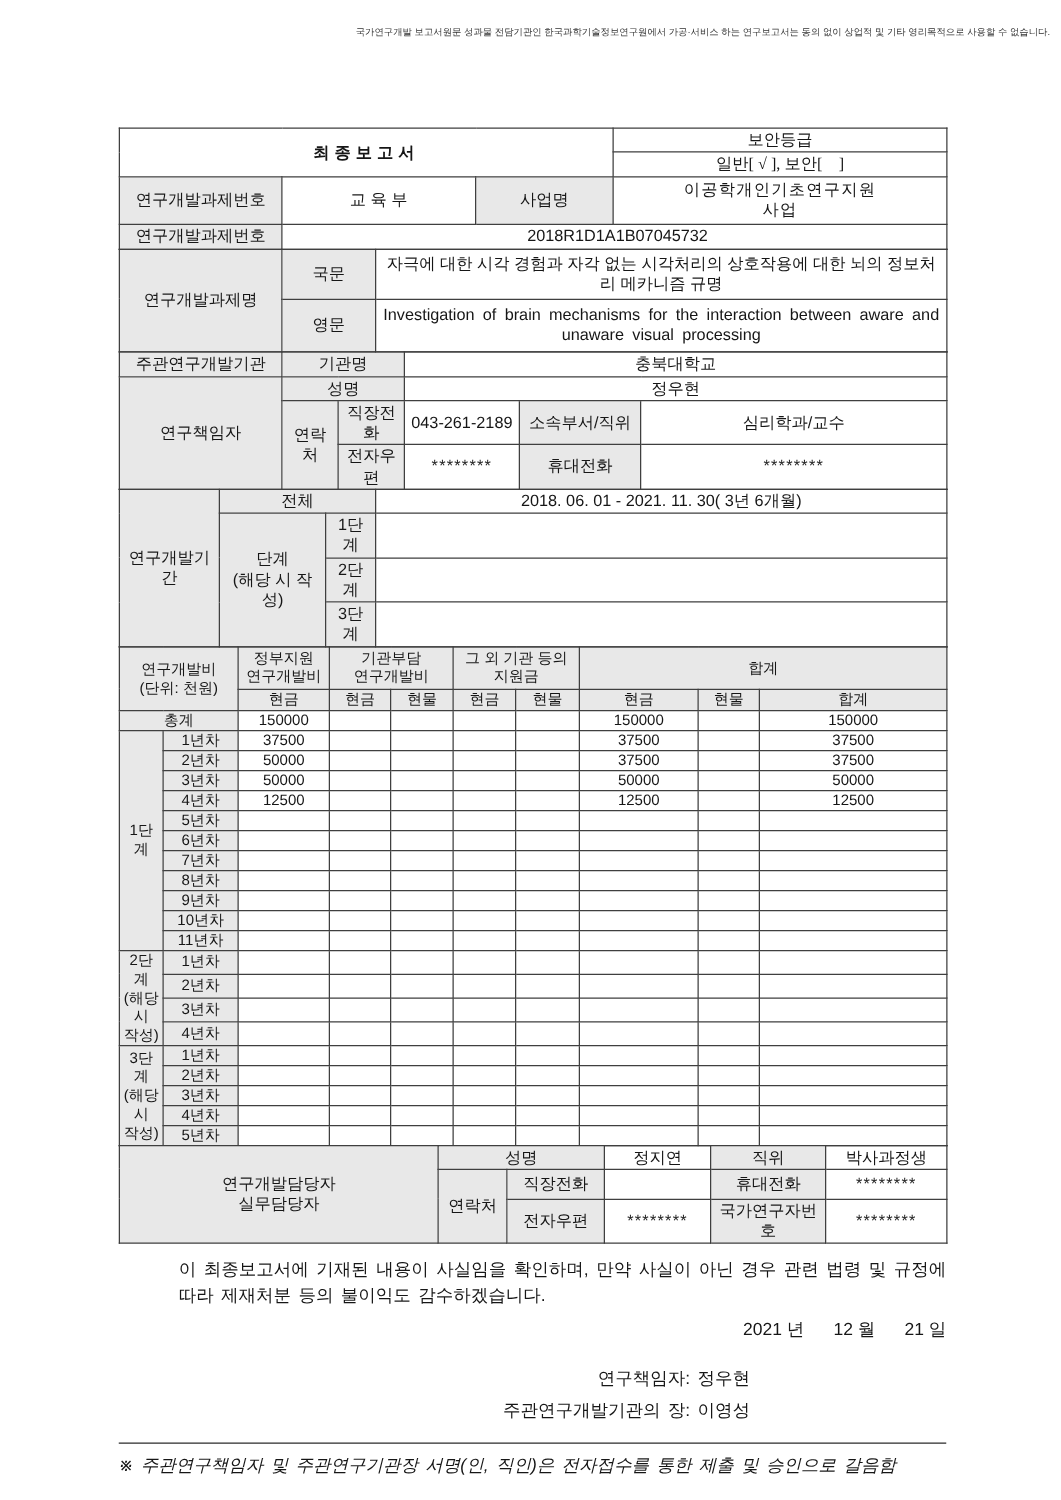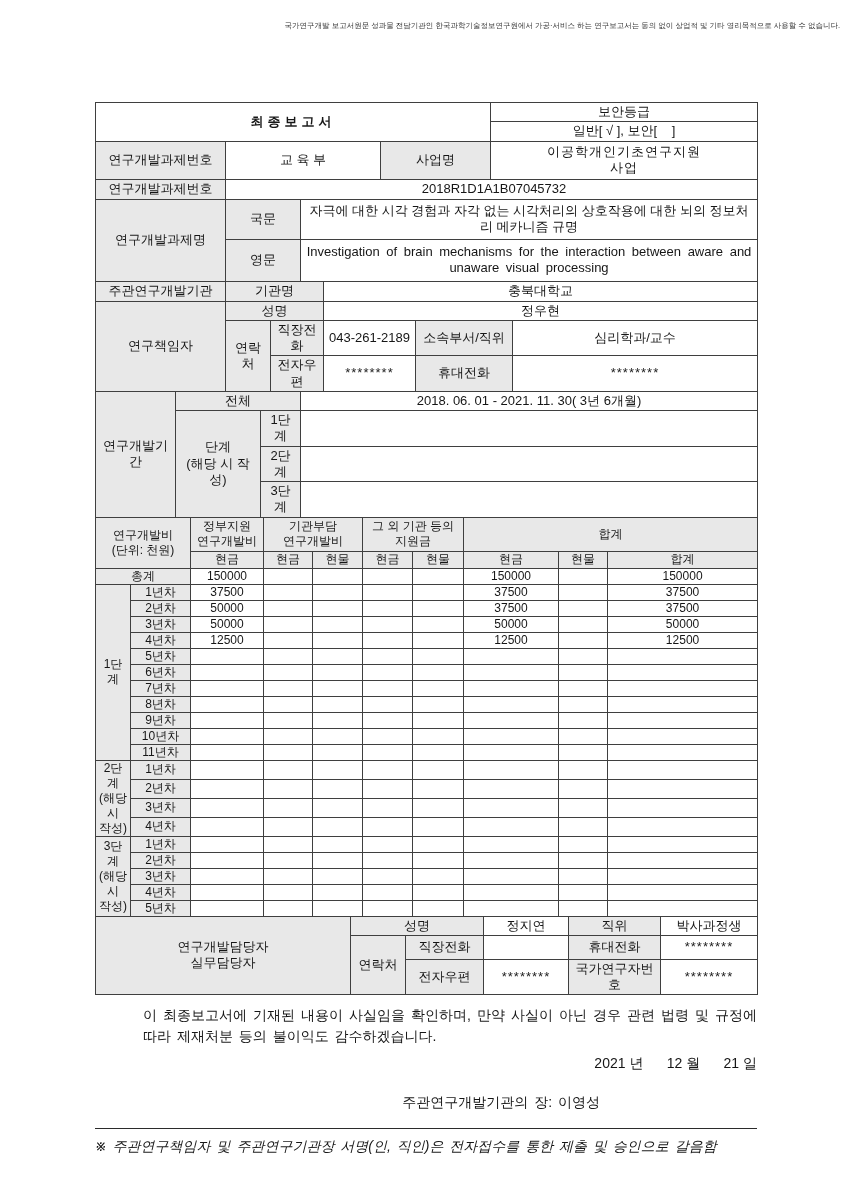--- a/index.html
+++ b/index.html
@@ -18,21 +18,21 @@
   table.t {
     width:662px; border-collapse:collapse; table-layout:fixed;
     margin-top:-1px; border:1.5px solid #2b2b2b;
   }
   table.t td {
     border:1px solid #3f3f3f; text-align:center; vertical-align:middle;
     padding:1px 3px; font-size:13px; line-height:1.25; overflow:hidden;
   }
   .lbl { background:#e8e8e8; }
   .pre { white-space:pre-line; }
-  .prespace { white-space:pre; }
+  .prespace { white-space:pre;font-family:Liberation Serif, serif; }
   .left { text-align:left; padding-left:8px !important; }
   .title-cell { font-size:26px; font-weight:bold; letter-spacing:4px; }
   .program-cell { font-size:15px; letter-spacing:1px; }
   .eng { font-size:13px; line-height:1.65; word-spacing:3px;margin-left:36px; }
   .stars { font-size:9px; letter-spacing:1px; color:#222; }
   table.budget td { font-size:12px; height:16px; line-height:15px; padding:0 2px; }
   table.budget td.grp { height:34px; }
   table.budget td.sub { height:17px; }
   .decl { margin-top:10px; font-size:14px; line-height:1.45; text-align:justify; word-spacing:2px;margin-left:48px; }
   .date-line { margin-top:9px; text-align:right; font-size:14px; white-space:pre; }
@@ -471,19 +471,20 @@
         <td class="stars">********</td>
         <td class="lbl">국가연구자번호</td>
         <td class="stars">********</td>
       </tr>
     </tbody>
       </table>
 
     <div class="decl">이 최종보고서에 기재된 내용이 사실임을 확인하며, 만약 사실이 아닌 경우 관련 법령 및 규정에 따라 제재처분 등의 불이익도 감수하겠습니다.</div>
     <div class="date-line">2021 년      12 월      21 일</div>
     <div class="signs">
+      <div>연구책임자: 정우현</div>
       <div>주관연구개발기관의 장: 이영성</div>
     </div>
     <div class="rule"></div>
     <div class="footnote">※ 주관연구책임자 및 주관연구기관장 서명(인, 직인)은 전자접수를 통한 제출 및 승인으로 갈음함</div>
 
   </div>
 </div>
 
 </body></html>

